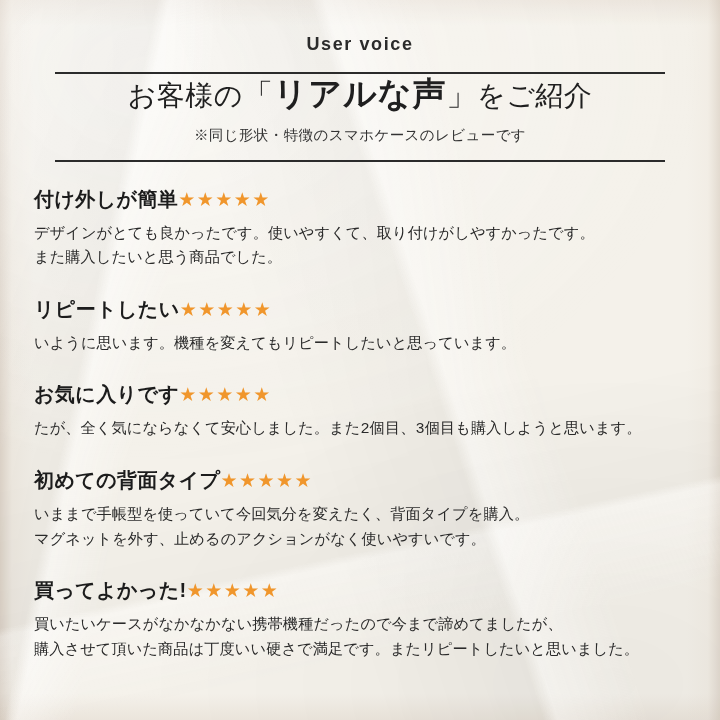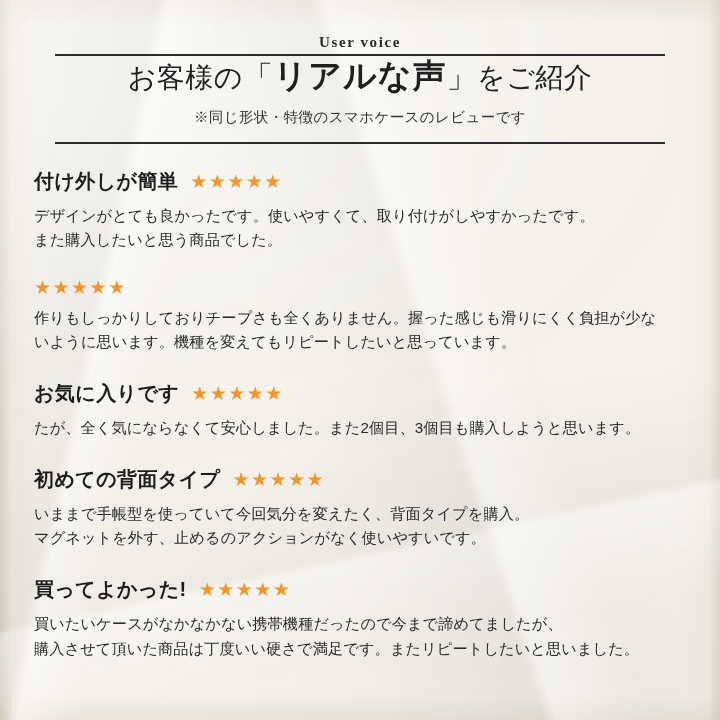--- a/index.html
+++ b/index.html
@@ -45,26 +45,25 @@
     z-index: 2;
     padding: 0 34px;
   }
 
   
   .header {
     padding-top: 34px;
     text-align: center;
   }
   .eyebrow {
-    font-size: 15px;
+    font-size: 18px;
     font-weight: bold;
     letter-spacing: 1.6px;
     color: #2b2b2b;
-    margin-bottom: 3px;
-    font-family: Liberation Serif, serif;
+    margin-bottom: 17px;
   }
   .rule {
     height: 2px;
     background: #2b2b2b;
     margin: 0 auto;
     width: 610px;
   }
   .headline {
     font-size: 28px;
     color: #1f1f1f;
@@ -92,21 +91,20 @@
   
   .reviews {
     margin-top: 24px;
   }
   .review {
     margin-bottom: 25px;
   }
   .review-head {
     display: flex;
     align-items: center;
-    gap: 12px;
     margin-bottom: 9px;
   }
   .review-title {
     font-size: 20px;
     font-weight: bold;
     color: #1c1c1c;
     letter-spacing: 0.4px;
     white-space: nowrap;
   }
   .stars {
@@ -117,20 +115,21 @@
     white-space: nowrap;
   }
   .review-body {
     font-size: 15.2px;
     color: #2a2a2a;
     line-height: 1.62;
     letter-spacing: 0.1px;
   }
   .review-body .line {
     display: block;
+    font-family: Liberation Mono, monospace;
   }
 </style>
 </head>
 <body>
 
 <div class="page">
   <div class="content">
 
     <div class="header">
       <div class="eyebrow">User voice</div>
@@ -150,24 +149,24 @@
           <span class="stars">★★★★★</span>
         </div>
         <div class="review-body">
           <span class="line">デザインがとても良かったです。使いやすくて、取り付けがしやすかったです。</span>
           <span class="line">また購入したいと思う商品でした。</span>
         </div>
       </div>
 
       <div class="review">
         <div class="review-head">
-          <span class="stars">★★★★★</span>
-        </div>
-        <div class="review-body">
-          <span class="line">作りもしっかりしておりチープさも全くありません。握った感じも滑りにくく負担が少な</span>
+          <span class="review-title">リピートしたい</span>
+          <span class="stars">★★★★★</span>
+        </div>
+        <div class="review-body">
           <span class="line">いように思います。機種を変えてもリピートしたいと思っています。</span>
         </div>
       </div>
 
       <div class="review">
         <div class="review-head">
           <span class="review-title">お気に入りです</span>
           <span class="stars">★★★★★</span>
         </div>
         <div class="review-body">

